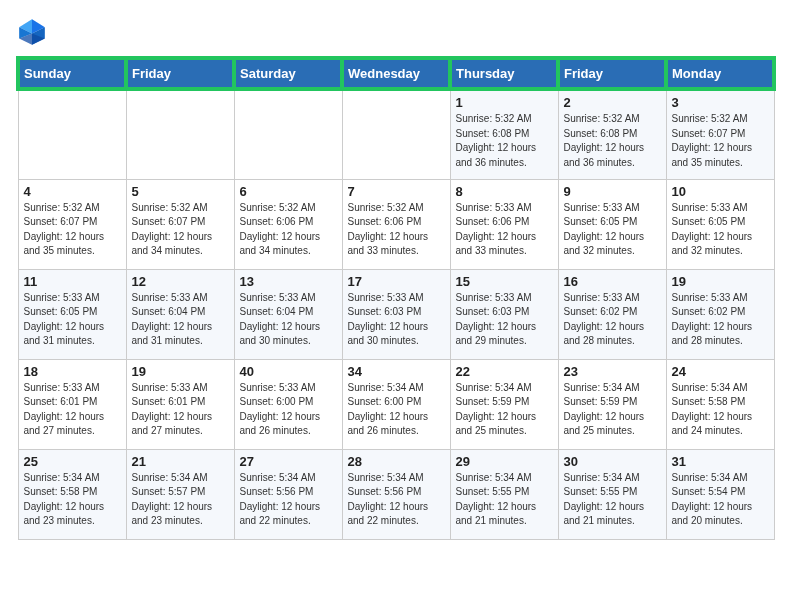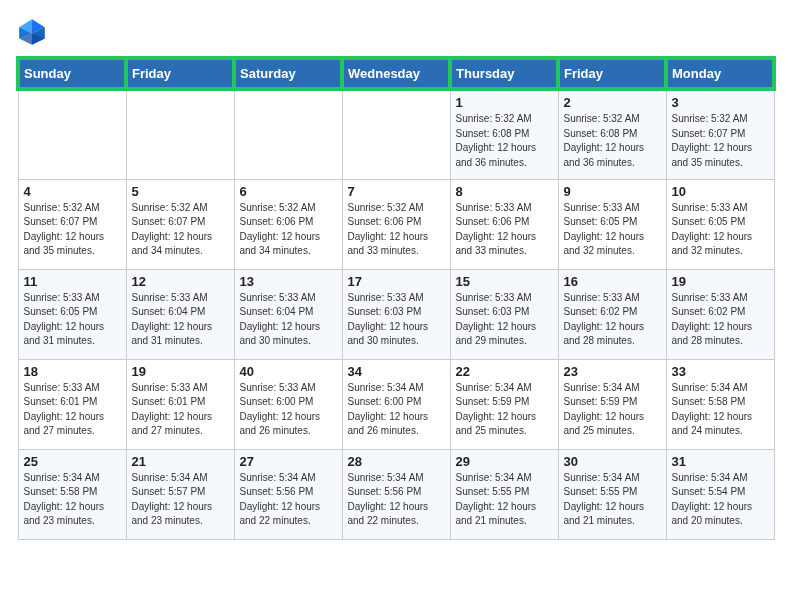--- a/index.html
+++ b/index.html
@@ -291,21 +291,21 @@
 and 25 minutes.</div>
         </td>
         <td>
           <span class="day-number">23</span>
           <div class="day-info" style="white-space: pre-line;">Sunrise: 5:34 AM
 Sunset: 5:59 PM
 Daylight: 12 hours
 and 25 minutes.</div>
         </td>
         <td>
-          <span class="day-number">33</span>
+          <span class="day-number">24</span>
           <div class="day-info" style="white-space: pre-line;">Sunrise: 5:34 AM
 Sunset: 5:58 PM
 Daylight: 12 hours
 and 24 minutes.</div>
         </td>
       </tr>
       <tr>
         <td>
           <span class="day-number">25</span>
           <div class="day-info" style="white-space: pre-line;">Sunrise: 5:34 AM

